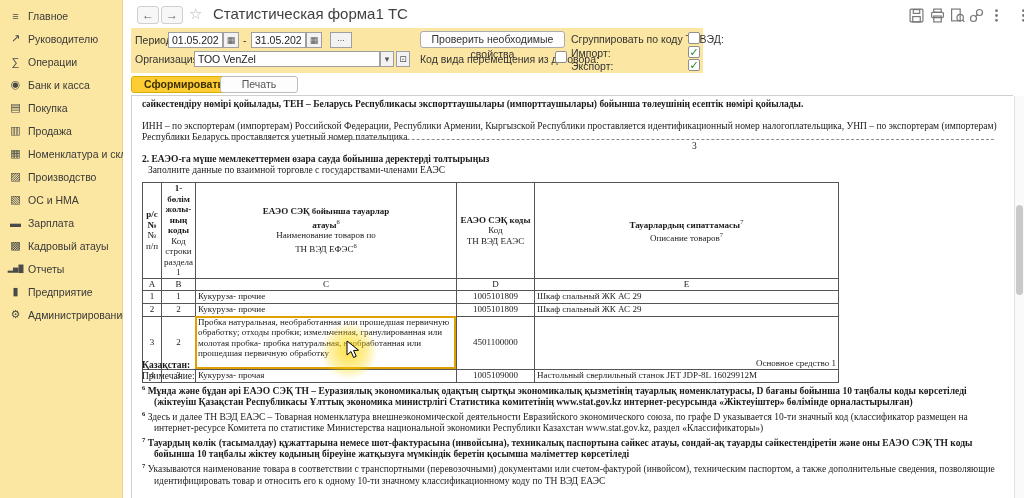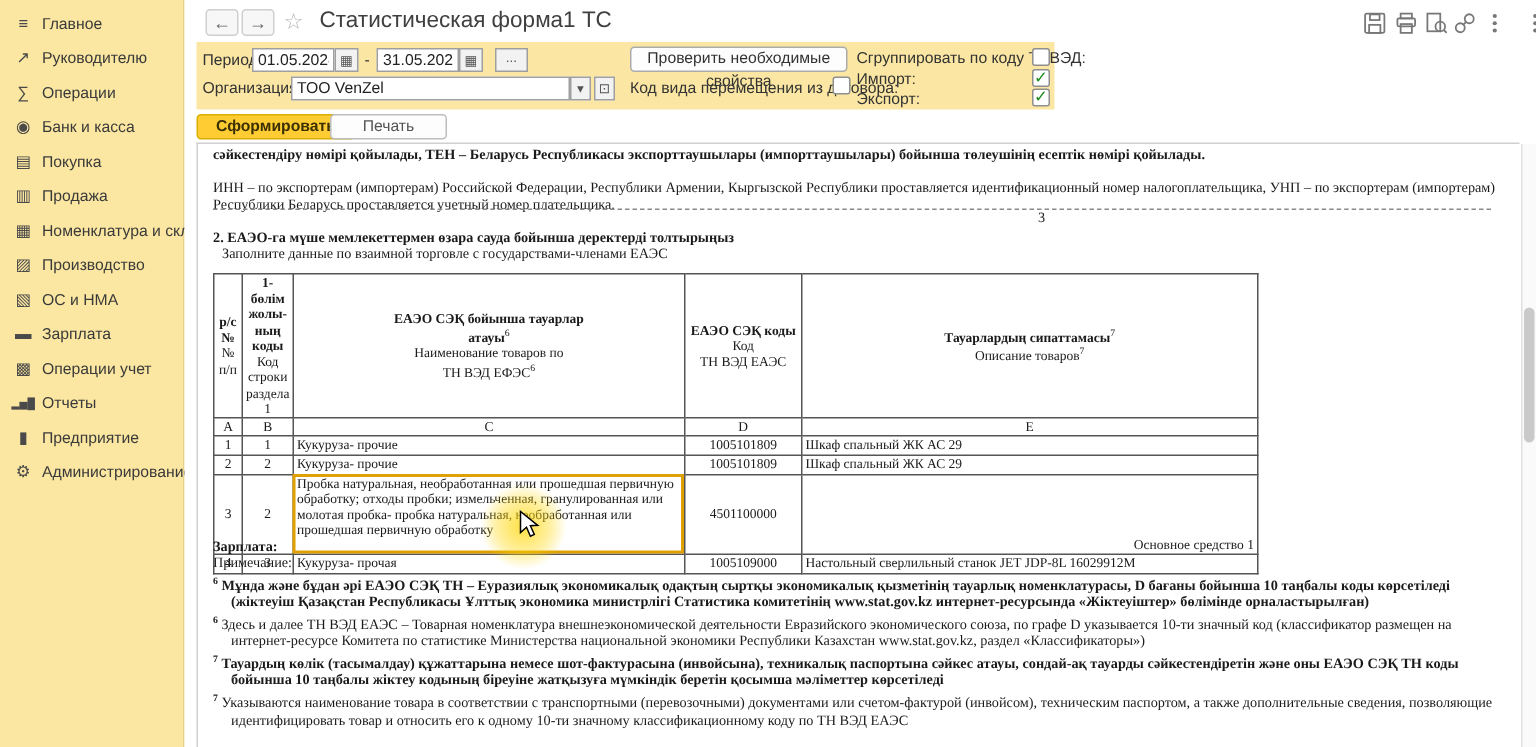--- a/index.html
+++ b/index.html
@@ -130,21 +130,21 @@
     <div class="side-item">
         <span class="si">▧</span>
         <span class="sl">ОС и НМА</span>
       </div>
     <div class="side-item">
         <span class="si">▬</span>
         <span class="sl">Зарплата</span>
       </div>
     <div class="side-item">
         <span class="si">▩</span>
-        <span class="sl">Операции учет</span>
+        <span class="sl">Кадровый атауы</span>
       </div>
     <div class="side-item">
         <span class="si" style="font-size:7px;">▂▅█</span>
         <span class="sl">Отчеты</span>
       </div>
     <div class="side-item">
         <span class="si">▮</span>
         <span class="sl">Предприятие</span>
       </div>
     <div class="side-item">
@@ -296,21 +296,21 @@
           <td class="c-num">4</td>
           <td class="c-num">3</td>
           <td class="c-txt">Кукуруза- прочая</td>
           <td class="c-num">1005109000</td>
           <td class="c-txt">Настольный сверлильный станок JET JDP-8L 16029912M</td>
         </tr>
       </tbody>
         </table>
 
       <div class="d-abs notes">
-        <div class="b">Зарплата:</div>
+        <div class="b">Қазақстан:</div>
         <div>Примечание:</div>
         <div class="fn b"><sup>6</sup> <span>Мұнда және бұдан әрі ЕАЭО СЭҚ ТН – Еуразиялық экономикалық одақтың сыртқы экономикалық қызметінің тауарлық номенклатурасы, D бағаны бойынша 10 таңбалы коды көрсетіледі (жіктеуіш Қазақстан Республикасы Ұлттық экономика министрлігі Статистика комитетінің www.stat.gov.kz интернет-ресурсында «Жіктеуіштер» бөлімінде орналастырылған)</span></div>
         <div class="fn"><sup>6</sup> <span>Здесь и далее ТН ВЭД ЕАЭС – Товарная номенклатура внешнеэкономической деятельности Евразийского экономического союза, по графе D указывается 10-ти значный код (классификатор размещен на интернет-ресурсе Комитета по статистике Министерства национальной экономики Республики Казахстан www.stat.gov.kz, раздел «Классификаторы»)</span></div>
         <div class="fn b"><sup>7</sup> <span>Тауардың көлік (тасымалдау) құжаттарына немесе шот-фактурасына (инвойсына), техникалық паспортына сәйкес атауы, сондай-ақ тауарды сәйкестендіретін және оны ЕАЭО СЭҚ ТН коды бойынша 10 таңбалы жіктеу кодының біреуіне жатқызуға мүмкіндік беретін қосымша мәліметтер көрсетіледі</span></div>
         <div class="fn"><sup>7</sup> <span>Указываются наименование товара в соответствии с транспортными (перевозочными) документами или счетом-фактурой (инвойсом), техническим паспортом, а также дополнительные сведения, позволяющие идентифицировать товар и относить его к одному 10-ти значному классификационному коду по ТН ВЭД ЕАЭС</span></div>
       </div>
     </div>
 
     <div class="scroll">
       <div class="thumb"></div>

